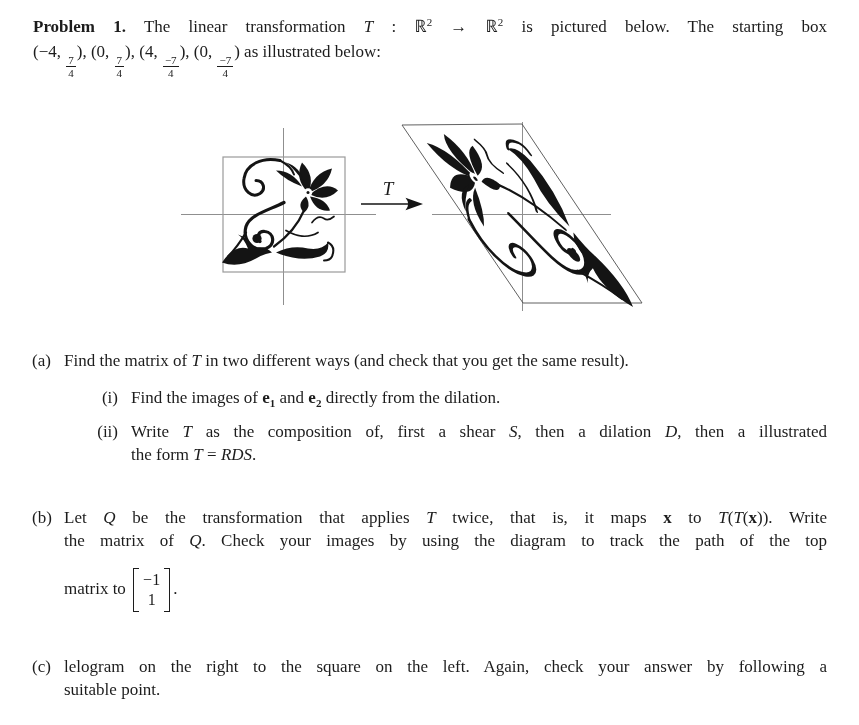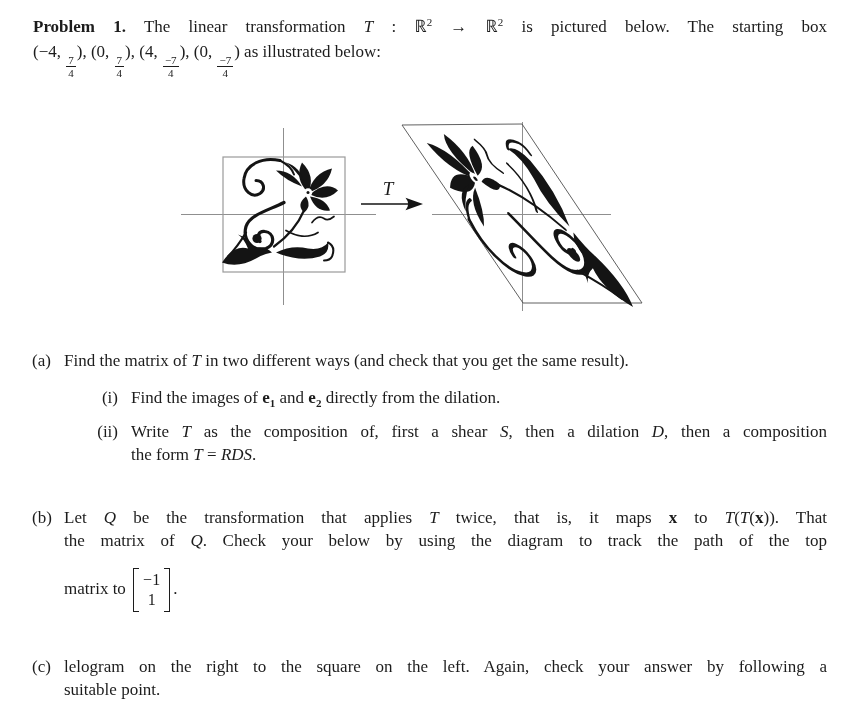--- a/index.html
+++ b/index.html
@@ -124,30 +124,30 @@
 <div class="subitem" id="sub-i">
   <span class="sublabel">(i)</span>
   <div class="subbody">
     <div class="ln"><span>Find the images of </span><span class="b">e</span><span class="bsub">1</span><span> and </span><span class="b">e</span><span class="bsub">2</span><span> directly from the dilation.</span></div>
   </div>
 </div>
 
 <div class="subitem" id="sub-ii">
   <span class="sublabel">(ii)</span>
   <div class="subbody">
-    <div class="ln j"><span>Write </span><span class="i">T</span><span> as the composition of, first a shear </span><span class="i">S</span><span>, then a dilation </span><span class="i">D</span><span>, then a composition</span></div>
+    <div class="ln j"><span>Write </span><span class="i">T</span><span> as the composition of, first a shear </span><span class="i">S</span><span>, then a dilation </span><span class="i">D</span><span>, then a illustrated</span></div>
     <div class="ln"><span>the form </span><span class="i">T</span><span> = </span><span class="i">RDS</span><span>.</span></div>
   </div>
 </div>
 
 <div class="item" id="item-b">
   <span class="ilabel">(b)</span>
   <div class="ibody">
-    <div class="ln j"><span>Let </span><span class="i">Q</span><span> be the transformation that applies </span><span class="i">T</span><span> twice, that is, it maps </span><span class="b">x</span><span> to </span><span class="i">T</span><span>(</span><span class="i">T</span><span>(</span><span class="b">x</span><span>)). That</span></div>
-    <div class="ln j"><span>the matrix of </span><span class="i">Q</span><span>. Check your below by using the diagram to track the path of the top</span></div>
+    <div class="ln j"><span>Let </span><span class="i">Q</span><span> be the transformation that applies </span><span class="i">T</span><span> twice, that is, it maps </span><span class="b">x</span><span> to </span><span class="i">T</span><span>(</span><span class="i">T</span><span>(</span><span class="b">x</span><span>)). Write</span></div>
+    <div class="ln j"><span>the matrix of </span><span class="i">Q</span><span>. Check your images by using the diagram to track the path of the top</span></div>
     <div class="ln vline"><span>matrix to </span><span class="vec">
           <span class="vb vbl"></span>
           <span class="vcells">
             <span class="vcell">−1</span>
             <span class="vcell">1</span>
           </span>
           <span class="vb vbr"></span>
         </span><span>.</span></div>
   </div>
 </div>

